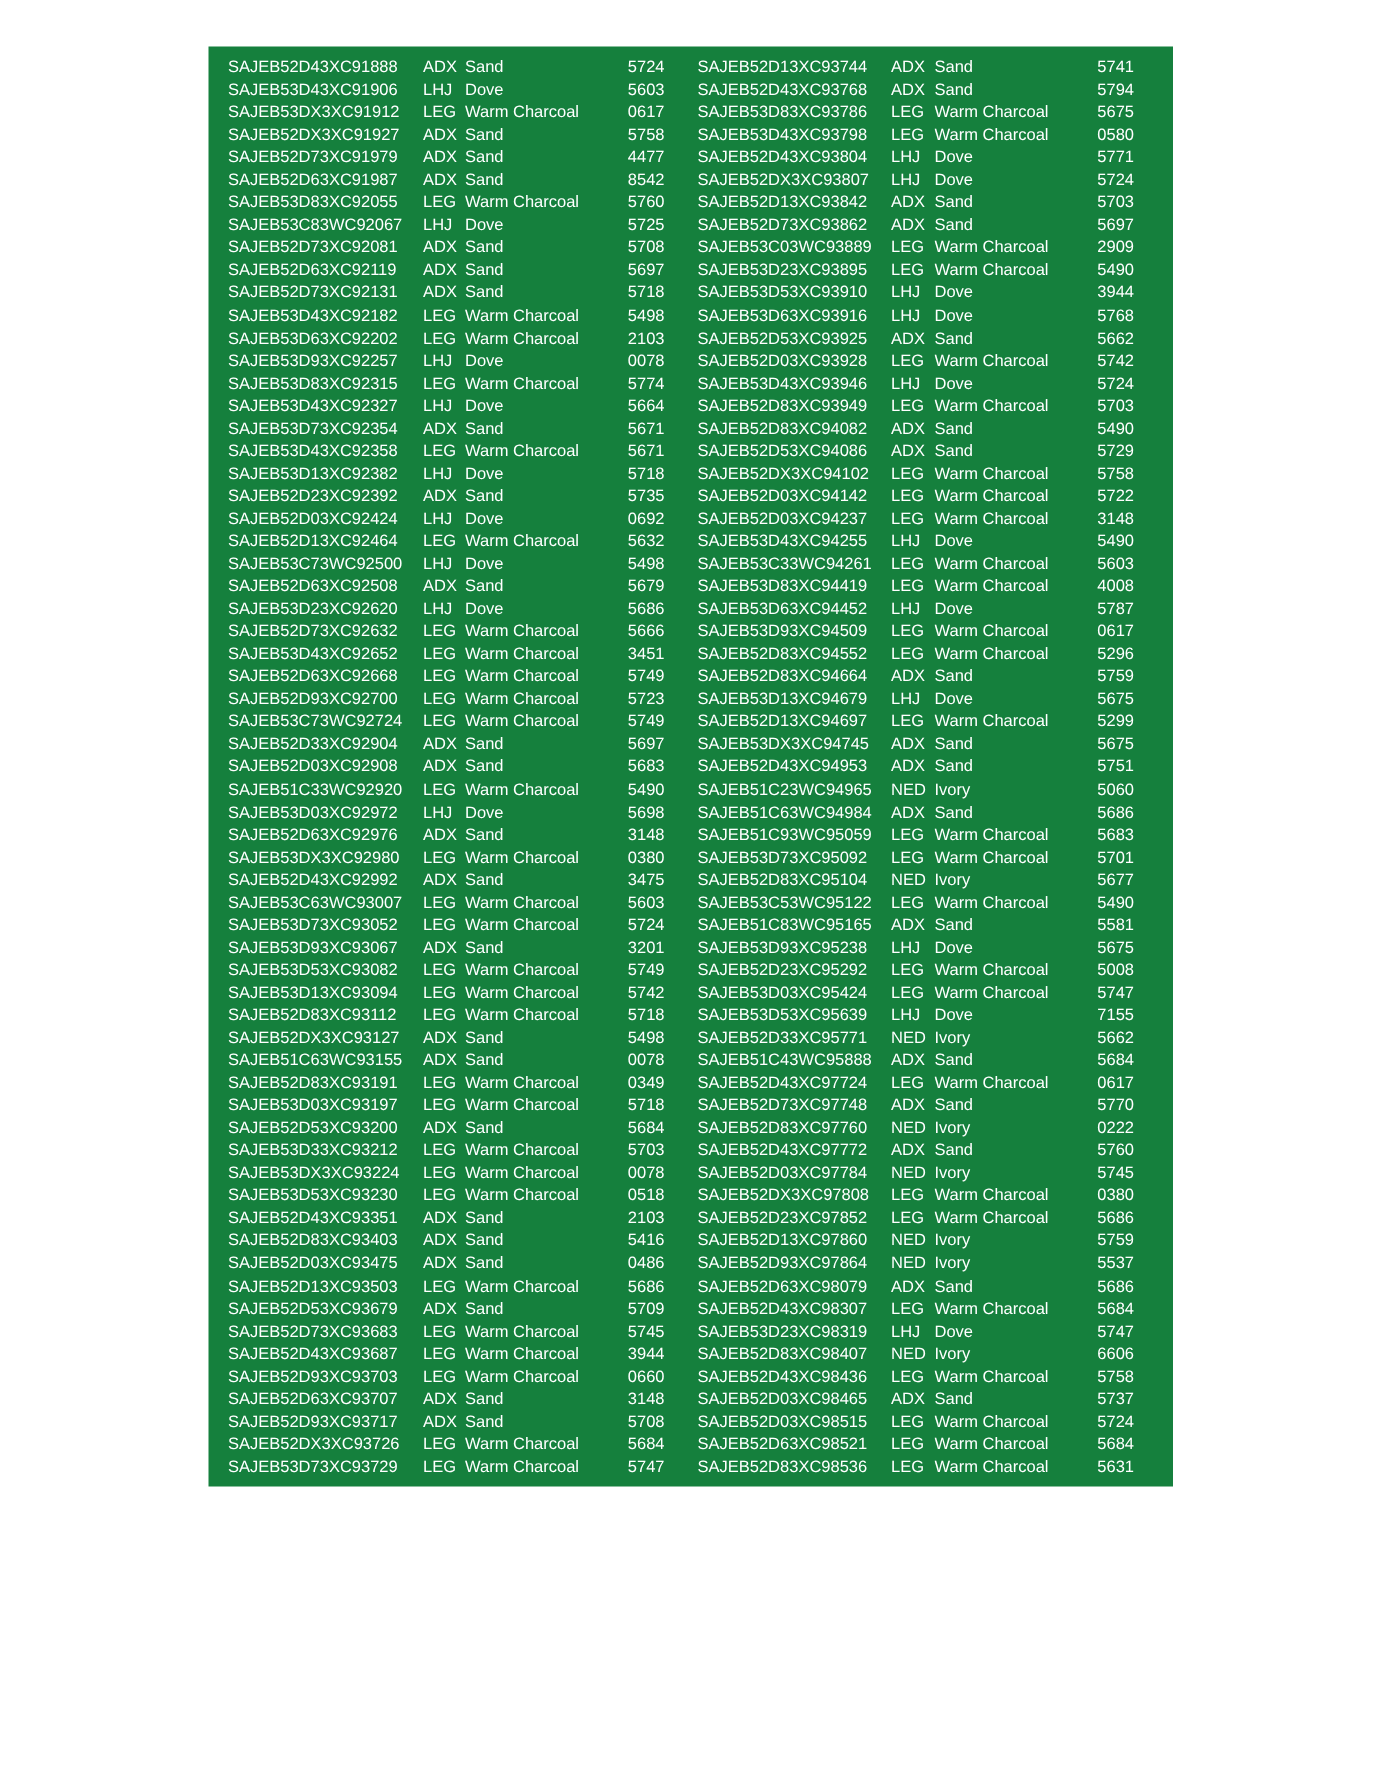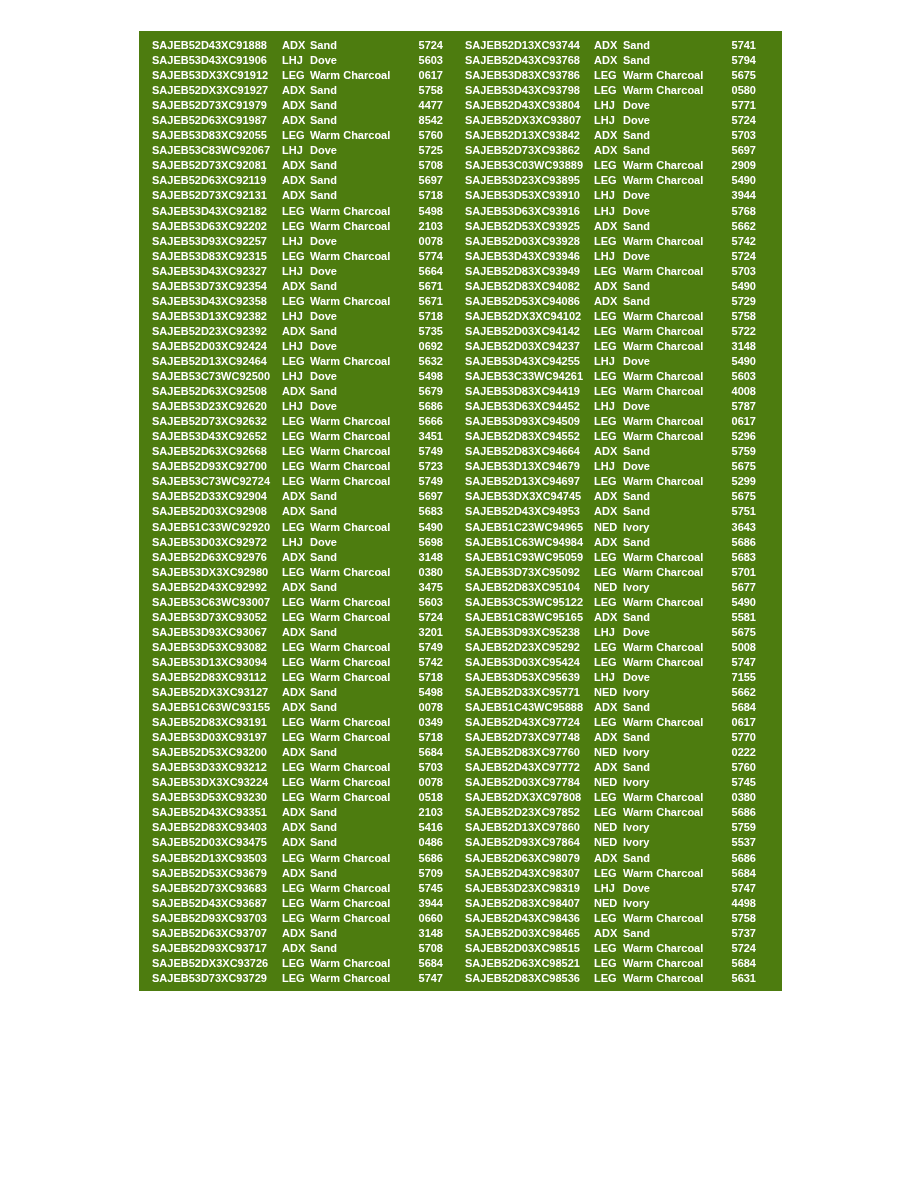--- a/index.html
+++ b/index.html
@@ -37,21 +37,21 @@
   .t-row span {
     overflow: hidden;
   }
   .cell-num {
     text-align: right;
   }
 </style>
 </head>
 <body style="background: rgb(255, 255, 255);">
 
-<div class="vin-table" style="background: #4d7c0f; color: rgb(255, 255, 255); font-weight: bold;">
+<div class="vin-table" style="background: #15803d; color: rgb(255, 255, 255);">
   <div>
   <div class="t-row">
     <span class="cell-vin">SAJEB52D43XC91888</span>
     <span class="cell-code">ADX</span>
     <span class="cell-color">Sand</span>
     <span class="cell-num">5724</span>
     <span class="cell-gap"></span>
     <span class="cell-vin">SAJEB52D13XC93744</span>
     <span class="cell-code">ADX</span>
     <span class="cell-color">Sand</span>
@@ -432,21 +432,21 @@
 
   <div class="t-row">
     <span class="cell-vin">SAJEB51C33WC92920</span>
     <span class="cell-code">LEG</span>
     <span class="cell-color">Warm Charcoal</span>
     <span class="cell-num">5490</span>
     <span class="cell-gap"></span>
     <span class="cell-vin">SAJEB51C23WC94965</span>
     <span class="cell-code">NED</span>
     <span class="cell-color">Ivory</span>
-    <span class="cell-num">3643</span>
+    <span class="cell-num">5060</span>
   </div>
 
   <div class="t-row">
     <span class="cell-vin">SAJEB53D03XC92972</span>
     <span class="cell-code">LHJ</span>
     <span class="cell-color">Dove</span>
     <span class="cell-num">5698</span>
     <span class="cell-gap"></span>
     <span class="cell-vin">SAJEB51C63WC94984</span>
     <span class="cell-code">ADX</span>
@@ -732,21 +732,21 @@
 
   <div class="t-row">
     <span class="cell-vin">SAJEB52D43XC93687</span>
     <span class="cell-code">LEG</span>
     <span class="cell-color">Warm Charcoal</span>
     <span class="cell-num">3944</span>
     <span class="cell-gap"></span>
     <span class="cell-vin">SAJEB52D83XC98407</span>
     <span class="cell-code">NED</span>
     <span class="cell-color">Ivory</span>
-    <span class="cell-num">4498</span>
+    <span class="cell-num">6606</span>
   </div>
 
   <div class="t-row">
     <span class="cell-vin">SAJEB52D93XC93703</span>
     <span class="cell-code">LEG</span>
     <span class="cell-color">Warm Charcoal</span>
     <span class="cell-num">0660</span>
     <span class="cell-gap"></span>
     <span class="cell-vin">SAJEB52D43XC98436</span>
     <span class="cell-code">LEG</span>

